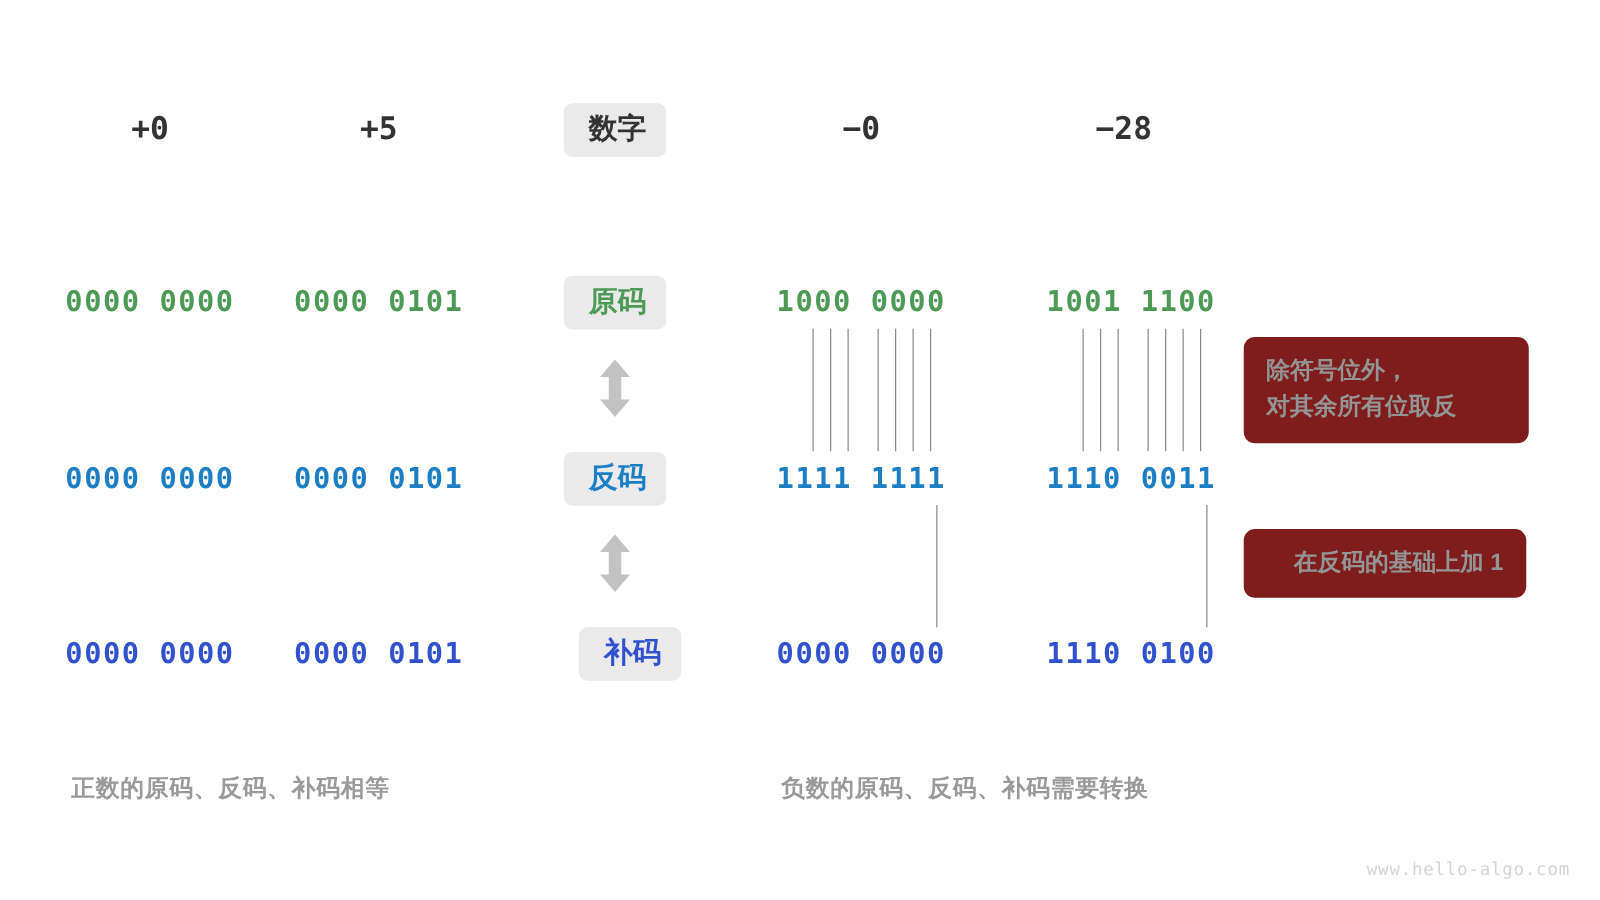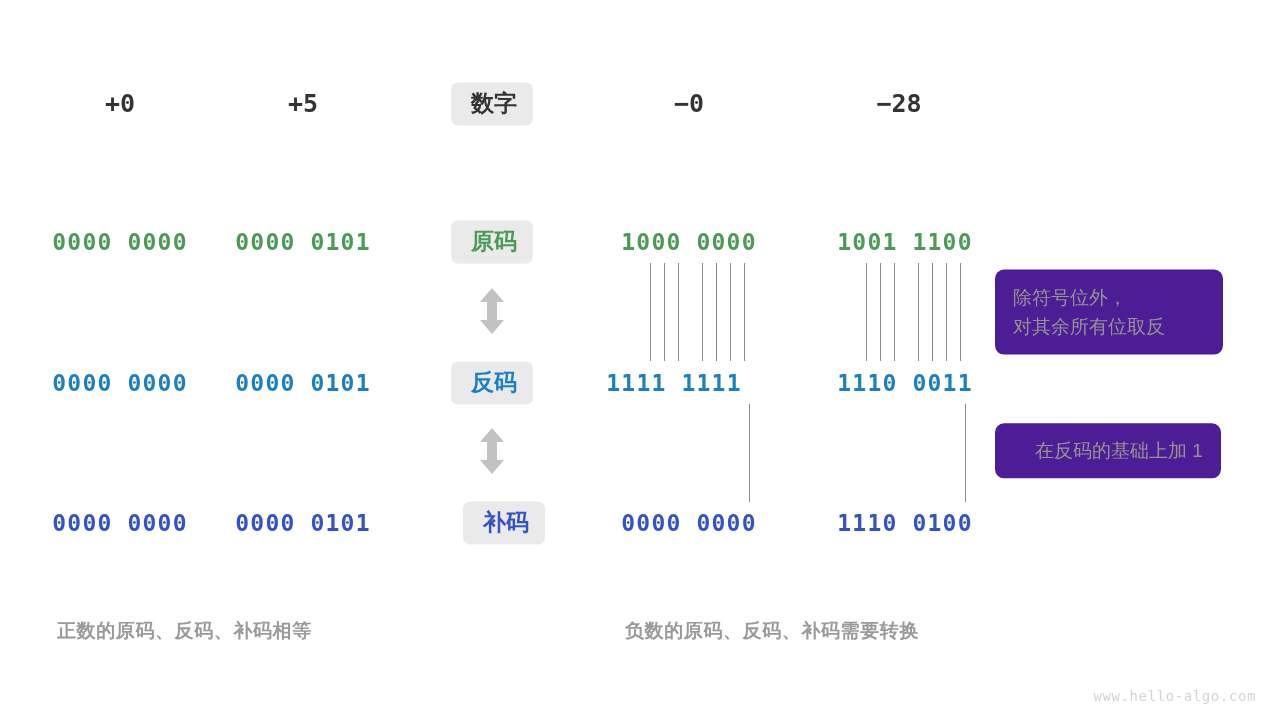--- a/index.html
+++ b/index.html
@@ -62,25 +62,25 @@
     transform: translate(-50%, -50%);
     text-align: center;
   }
   .badge.dark   { color: #333333; }
   .badge.green  { color: #4c9a56; }
   .badge.blue   { color: #1c7fc4; text-align: center; }
   .badge.indigo { color: #3152cc; }
 
   
   .note {
-    background: #4c1d95;
+    background: #7f1d1d;
     border-radius: 9px;
     color: #949494;
     font-size: 19px;
-    font-weight: normal;
+    font-weight: bold;
     line-height: 1.55;
     padding: 13px 18px;
     transform: translate(0, -50%);
   }
   .note .note-line { display: block; }
 
   
   .caption {
     color: #9a9a9a;
     font-size: 19px;
@@ -137,21 +137,21 @@
   <div class="cell bits green" style="left:689px; top:242px;">1000 0000</div>
 
   <div class="cell bits green" style="left:905px; top:242px;">1001 1100</div>
 
   <div class="cell bits blue" style="left:120px; top:383px;">0000 0000</div>
 
   <div class="cell bits blue" style="left:303px; top:383px;">0000 0101</div>
 
   <div class="cell badge blue" style="left:492px; top:383px;">反码</div>
 
-  <div class="cell bits blue" style="left:674px; top:383px;">1111 1111</div>
+  <div class="cell bits blue" style="left:689px; top:383px;">1111 1111</div>
 
   <div class="cell bits blue" style="left:905px; top:383px;">1110 0011</div>
 
   <div class="cell bits indigo" style="left:120px; top:523px;">0000 0000</div>
 
   <div class="cell bits indigo" style="left:303px; top:523px;">0000 0101</div>
 
   <div class="cell badge indigo" style="left:492px; top:523px;margin-left:12px;">补码</div>
 
   <div class="cell bits indigo" style="left:689px; top:523px;">0000 0000</div>

